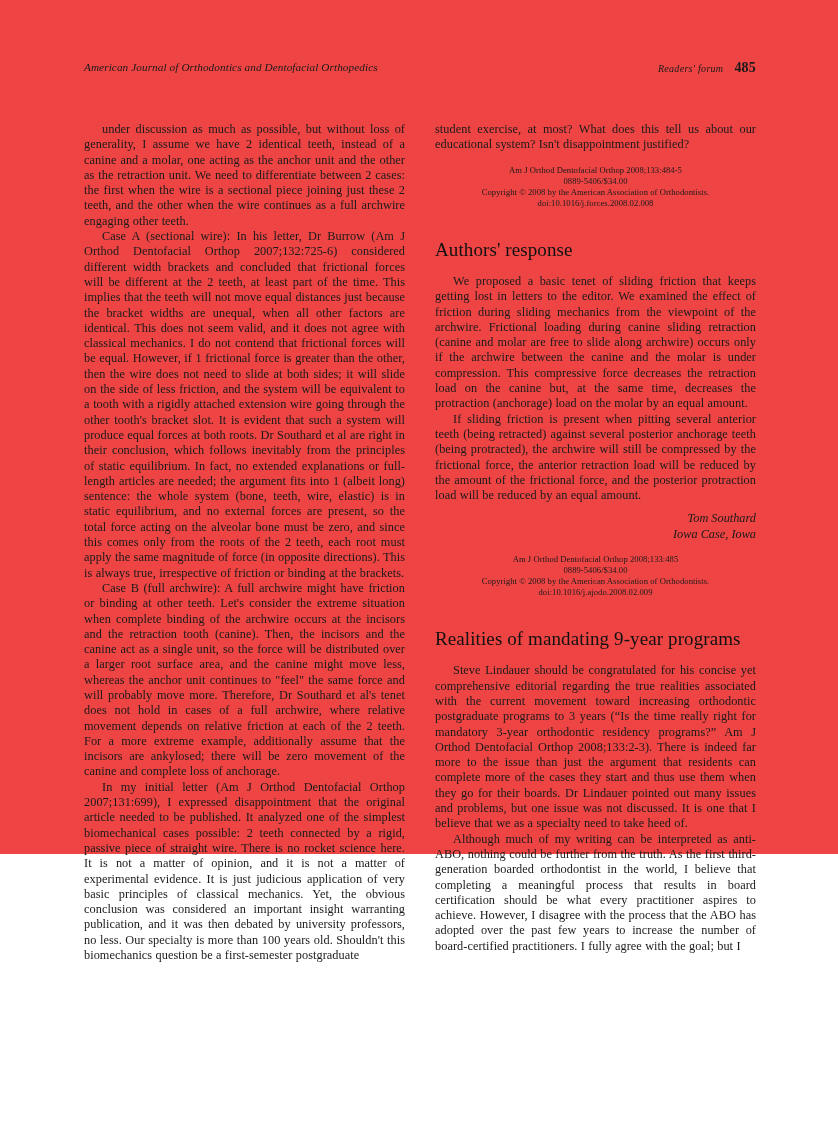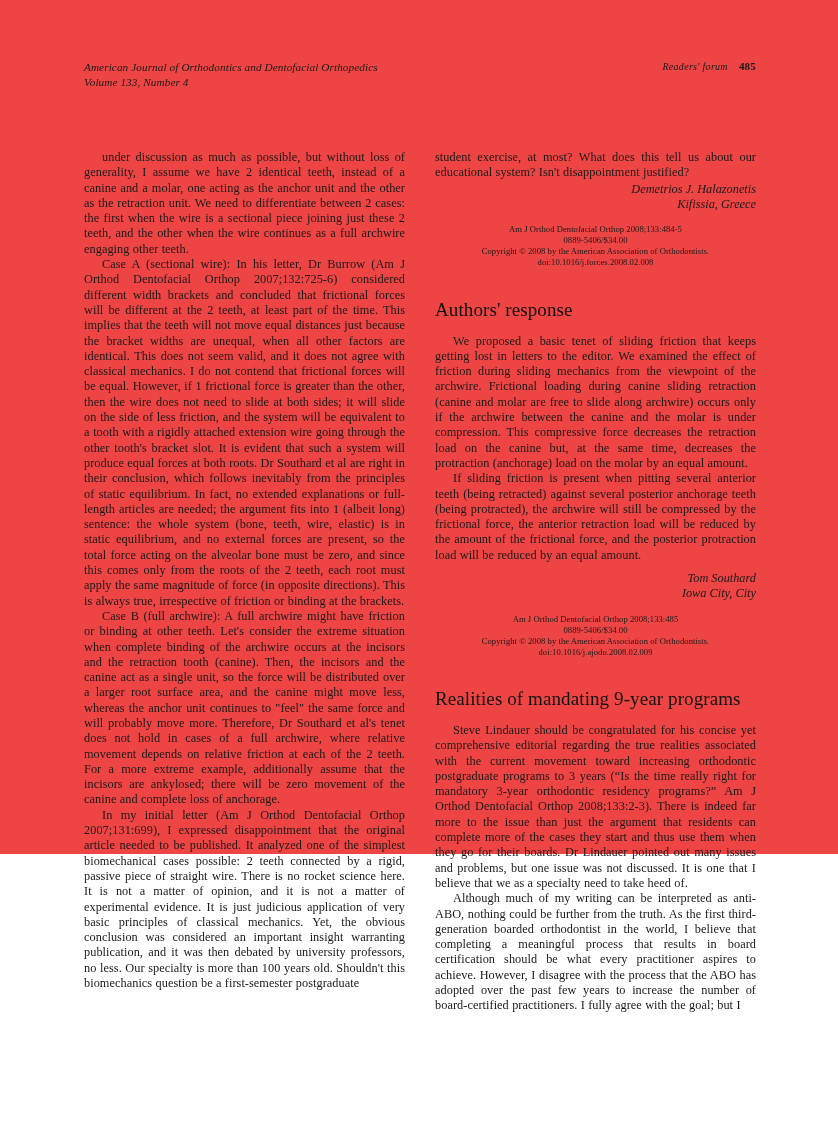--- a/index.html
+++ b/index.html
@@ -46,33 +46,32 @@
     gap: 11px;
     white-space: nowrap;
   }
   .runhead-section {
     font-style: italic;
     font-size: 10px;
     letter-spacing: 0.3px;
   }
   .runhead-page {
     font-weight: bold;
-    font-size: 11px;
+    font-size: 14px;
     letter-spacing: 0.2px;
   }
 
   
   .columns {
     position: absolute;
     left: 84px;
     top: 122px;
     width: 672px;
     display: flex;
     gap: 30px;
-    margin-top: 28px;
   }
   .col {
     width: 321px;
   }
 
   p.para {
     margin: 0;
     font-size: 12.3px;
     line-height: 15.3px;
     text-align: justify;
@@ -118,64 +117,59 @@
   .gap-sm { height: 7px; }
 </style>
 </head>
 <body>
 
 <div class="page">
 
   <div class="runhead">
     <div class="runhead-left">
       <div>American Journal of Orthodontics and Dentofacial Orthopedics</div>
-      <div>Volume 133, Number 4</div>
     </div>
     <div class="runhead-right">
       <span class="runhead-section">Readers' forum</span>
       <span class="runhead-page">485</span>
     </div>
   </div>
 
   <div class="columns">
 
     <div class="col">
       <p class="para">under discussion as much as possible, but without loss of generality, I assume we have 2 identical teeth, instead of a canine and a molar, one acting as the anchor unit and the other as the retraction unit. We need to differentiate between 2 cases: the first when the wire is a sectional piece joining just these 2 teeth, and the other when the wire continues as a full archwire engaging other teeth.</p>
       <p class="para">Case A (sectional wire): In his letter, Dr Burrow (Am J Orthod Dentofacial Orthop 2007;132:725-6) considered different width brackets and concluded that frictional forces will be different at the 2 teeth, at least part of the time. This implies that the teeth will not move equal distances just because the bracket widths are unequal, when all other factors are identical. This does not seem valid, and it does not agree with classical mechanics. I do not contend that frictional forces will be equal. However, if 1 frictional force is greater than the other, then the wire does not need to slide at both sides; it will slide on the side of less friction, and the system will be equivalent to a tooth with a rigidly attached extension wire going through the other tooth's bracket slot. It is evident that such a system will produce equal forces at both roots. Dr Southard et al are right in their conclusion, which follows inevitably from the principles of static equilibrium. In fact, no extended explanations or full-length articles are needed; the argument fits into 1 (albeit long) sentence: the whole system (bone, teeth, wire, elastic) is in static equilibrium, and no external forces are present, so the total force acting on the alveolar bone must be zero, and since this comes only from the roots of the 2 teeth, each root must apply the same magnitude of force (in opposite directions). This is always true, irrespective of friction or binding at the brackets.</p>
       <p class="para">Case B (full archwire): A full archwire might have friction or binding at other teeth. Let's consider the extreme situation when complete binding of the archwire occurs at the incisors and the retraction tooth (canine). Then, the incisors and the canine act as a single unit, so the force will be distributed over a larger root surface area, and the canine might move less, whereas the anchor unit continues to "feel" the same force and will probably move more. Therefore, Dr Southard et al's tenet does not hold in cases of a full archwire, where relative movement depends on relative friction at each of the 2 teeth. For a more extreme example, additionally assume that the incisors are ankylosed; there will be zero movement of the canine and complete loss of anchorage.</p>
       <p class="para">In my initial letter (Am J Orthod Dentofacial Orthop 2007;131:699), I expressed disappointment that the original article needed to be published. It analyzed one of the simplest biomechanical cases possible: 2 teeth connected by a rigid, passive piece of straight wire. There is no rocket science here. It is not a matter of opinion, and it is not a matter of experimental evidence. It is just judicious application of very basic principles of classical mechanics. Yet, the obvious conclusion was considered an important insight warranting publication, and it was then debated by university professors, no less. Our specialty is more than 100 years old. Shouldn't this biomechanics question be a first-semester postgraduate</p>
     </div>
 
     <div class="col">
 
       <p class="para noindent">student exercise, at most? What does this tell us about our educational system? Isn't disappointment justified?</p>
 
-      <div class="signature">
-        <div>Demetrios J. Halazonetis</div>
-        <div>Kifissia, Greece</div>
-      </div>
 
       <div class="cite">
         <div>Am J Orthod Dentofacial Orthop 2008;133:484-5</div>
         <div>0889-5406/$34.00</div>
         <div>Copyright © 2008 by the American Association of Orthodontists.</div>
         <div>doi:10.1016/j.forces.2008.02.008</div>
       </div>
 
       <div class="gap-before-heading"></div>
       <h2 class="section-title">Authors' response</h2>
       <div class="gap-after-heading"></div>
 
       <p class="para">We proposed a basic tenet of sliding friction that keeps getting lost in letters to the editor. We examined the effect of friction during sliding mechanics from the viewpoint of the archwire. Frictional loading during canine sliding retraction (canine and molar are free to slide along archwire) occurs only if the archwire between the canine and the molar is under compression. This compressive force decreases the retraction load on the canine but, at the same time, decreases the protraction (anchorage) load on the molar by an equal amount.</p>
       <p class="para">If sliding friction is present when pitting several anterior teeth (being retracted) against several posterior anchorage teeth (being protracted), the archwire will still be compressed by the frictional force, the anterior retraction load will be reduced by the amount of the frictional force, and the posterior protraction load will be reduced by an equal amount.</p>
 
       <div class="gap-sm"></div>
       <div class="signature">
         <div>Tom Southard</div>
-        <div>Iowa City, City</div>
+        <div>Iowa Case, Iowa</div>
       </div>
 
       <div class="cite">
         <div>Am J Orthod Dentofacial Orthop 2008;133:485</div>
         <div>0889-5406/$34.00</div>
         <div>Copyright © 2008 by the American Association of Orthodontists.</div>
         <div>doi:10.1016/j.ajodo.2008.02.009</div>
       </div>
 
       <div class="gap-before-heading"></div>

